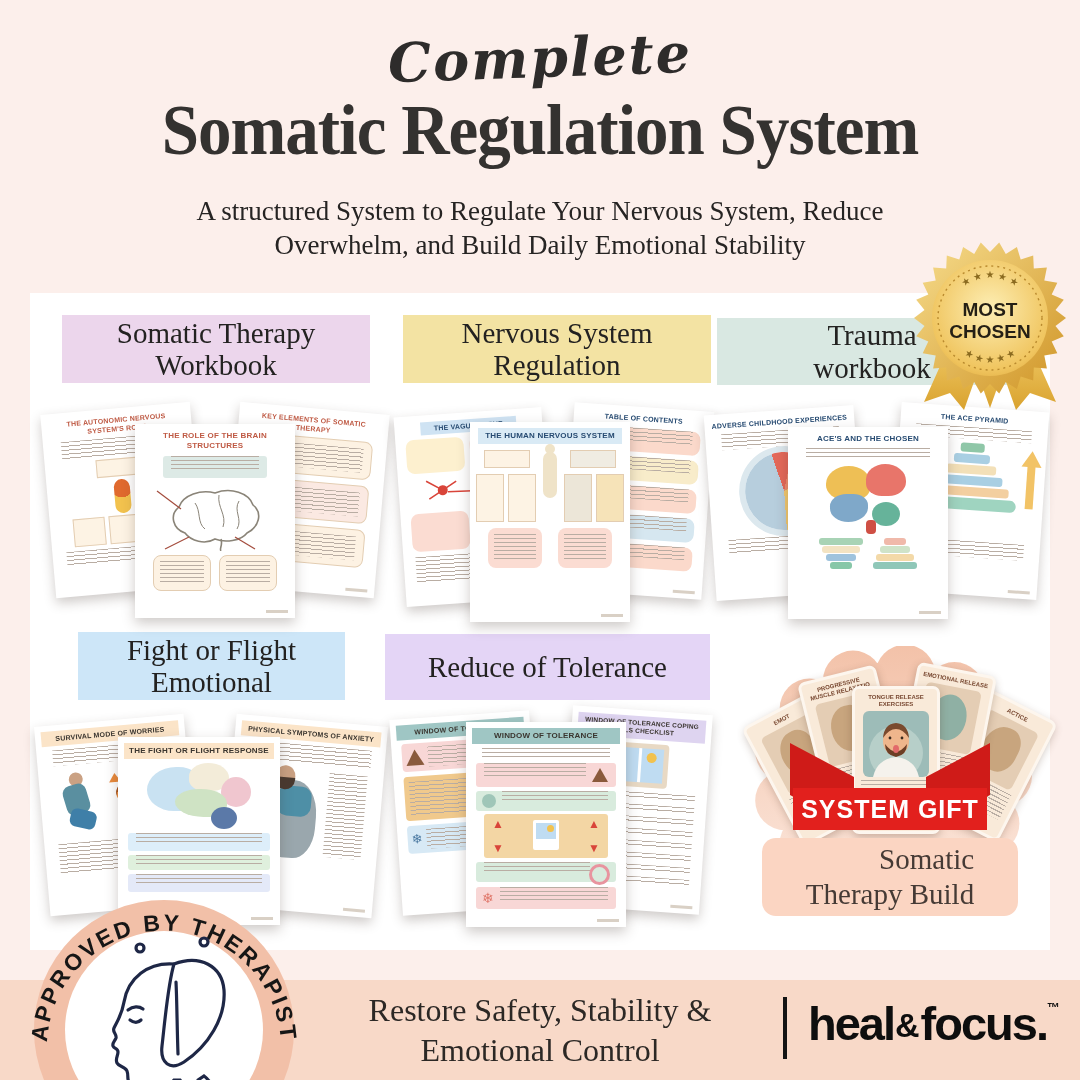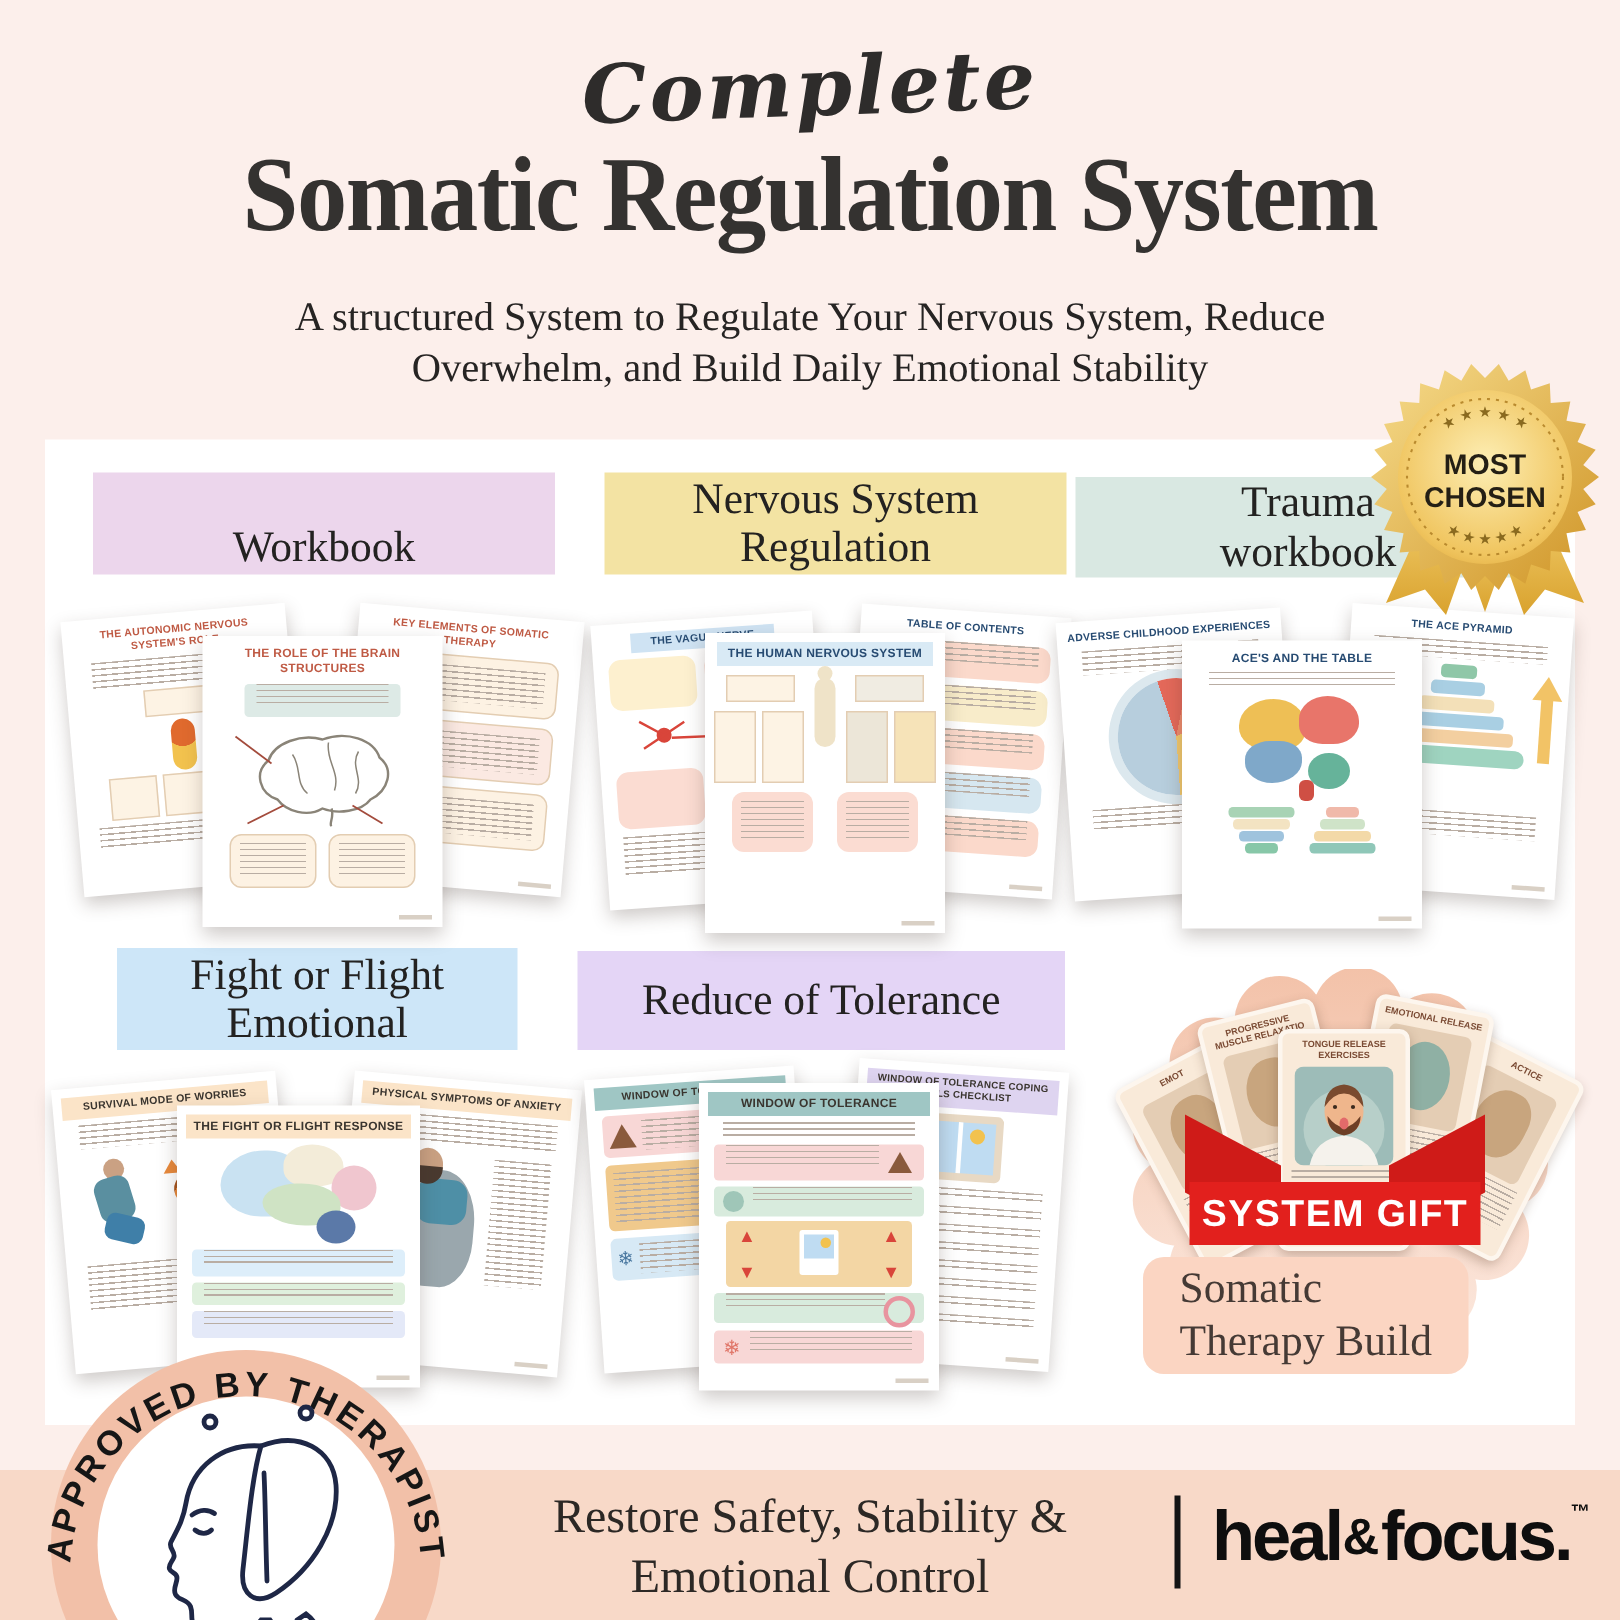--- a/index.html
+++ b/index.html
@@ -46,22 +46,22 @@
   .card{position:absolute;width:74px;height:128px;background:#f9ead9;border:3px solid #fdf6ee;
         border-radius:7px;box-shadow:0 3px 8px rgba(90,60,40,.3);}
   .card-title{font-family:"Liberation Sans",sans-serif;font-weight:700;font-size:6px;line-height:1.2;
         color:#7a4a33;text-align:center;margin:5px 3px 3px;}
   .card-img{margin:2px auto;width:56px;height:64px;background:#e4cdb4;border-radius:5px;position:relative;overflow:hidden;}
   .sepia{position:absolute;left:10px;top:8px;width:36px;height:46px;background:#c8a57e;border-radius:50% 40% 45% 50%;}
   .ribbon{left:793px;top:788px;width:194px;height:42px;background:#e2201d;z-index:6;
         display:flex;align-items:center;justify-content:center;
         font-family:"Liberation Sans",sans-serif;font-weight:700;font-size:25px;color:#fff;letter-spacing:1px;}
   .wing{position:absolute;width:64px;height:52px;background:#cf1b18;z-index:5;}
-  .bonus-label{left:762px;top:838px;width:217px;height:78px;background:#fbd5c2;border-radius:14px;
-        display:flex;align-items:center;justify-content:center;text-align:left;
+  .bonus-label{left:762px;top:838px;width:256px;height:78px;background:#fbd5c2;border-radius:14px;
+        display:flex;align-items:center;justify-content:center;text-align:right;
         font-size:29px;line-height:1.2;color:#453a35;z-index:6;}
 
   
   .band{left:0;top:980px;width:1080px;height:100px;background:#f8d9c8;}
   .tagline{left:310px;top:990px;width:460px;text-align:center;font-size:32px;line-height:1.25;color:#2c2825;z-index:3;}
   .divider{left:783px;top:997px;width:4px;height:62px;background:#141414;z-index:3;}
   .logo{left:808px;top:998px;width:250px;display:flex;align-items:flex-start;z-index:3;
         font-family:"Liberation Sans",sans-serif;font-weight:700;color:#0e0e0e;}
   .logo .big{font-size:47px;letter-spacing:-2px;line-height:1.1;}
   .logo .amp{font-size:34px;margin:8px 1px 0;}
@@ -108,21 +108,21 @@
     <text font-size="10" fill="#8a6a1f">
       <textPath href="#starsBot" startOffset="50%" text-anchor="middle">★ ★ ★ ★ ★</textPath>
     </text>
     <text x="78" y="76" text-anchor="middle" font-size="19" font-weight="bold" fill="#241f15">MOST</text>
     <text x="78" y="98" text-anchor="middle" font-size="19" font-weight="bold" fill="#241f15">CHOSEN</text>
   </svg>
 
   <div class="abs panel"></div>
 
   <div class="abs cat cat-pink" style="left:62px;top:315px;width:308px;height:68px;">
-    <div><br>
+    <div><span>Somatic Therapy</span><br>
          <span>Workbook</span></div>
   </div>
   <div class="abs cat cat-yellow" style="left:403px;top:315px;width:308px;height:68px;">
     <div><span>Nervous System</span><br>
          <span>Regulation</span></div>
   </div>
   <div class="abs cat cat-teal" style="left:717px;top:318px;width:310px;height:67px;">
     <div><span>Trauma</span><br>
          <span>workbook</span></div>
   </div>
@@ -265,21 +265,21 @@
         <div style="margin:0 auto 2px;width:64px;height:9px;background:#a9cfe3;border-radius:3px;"></div>
         <div style="margin:0 auto 2px;width:78px;height:9px;background:#f3cfa0;border-radius:3px;"></div>
         <div style="margin:0 auto;width:94px;height:12px;background:#9fd4c0;border-radius:6px;"></div>
         <div style="position:absolute;right:10px;top:18px;width:8px;height:44px;background:#f2c366;"></div>
         <div style="position:absolute;right:4px;top:4px;width:0;height:0;border-left:10px solid transparent;border-right:10px solid transparent;border-bottom:16px solid #f2c366;"></div>
       </div>
       <div class="tl" style="margin:6px 16px;height:16px;"></div>
       <div class="pg-foot"></div>
     </div>
     <div class="pg" style="left:88px;top:25px;width:160px;height:192px;z-index:2;">
-      <div class="pg-title t-navy" style="font-size:8px;">ACE'S AND THE TABLE</div>
+      <div class="pg-title t-navy" style="font-size:8px;">ACE'S AND THE CHOSEN</div>
       <div class="tl" style="margin:2px 18px;height:12px;"></div>
       <div style="position:relative;margin:4px auto 0;width:96px;height:66px;">
         <div style="position:absolute;left:6px;top:2px;width:44px;height:34px;background:#eebf55;border-radius:60% 55% 40% 50%;"></div>
         <div style="position:absolute;right:10px;top:0;width:40px;height:32px;background:#e8756a;border-radius:55% 60% 50% 45%;"></div>
         <div style="position:absolute;left:10px;bottom:8px;width:38px;height:28px;background:#7fa8c9;border-radius:50% 45% 60% 55%;"></div>
         <div style="position:absolute;right:16px;bottom:4px;width:28px;height:24px;background:#66b39a;border-radius:50%;"></div>
         <div style="position:absolute;right:40px;bottom:-4px;width:10px;height:14px;background:#cf4f44;border-radius:4px;"></div>
       </div>
       <div style="display:flex;gap:10px;justify-content:center;margin-top:8px;">
         <div>

